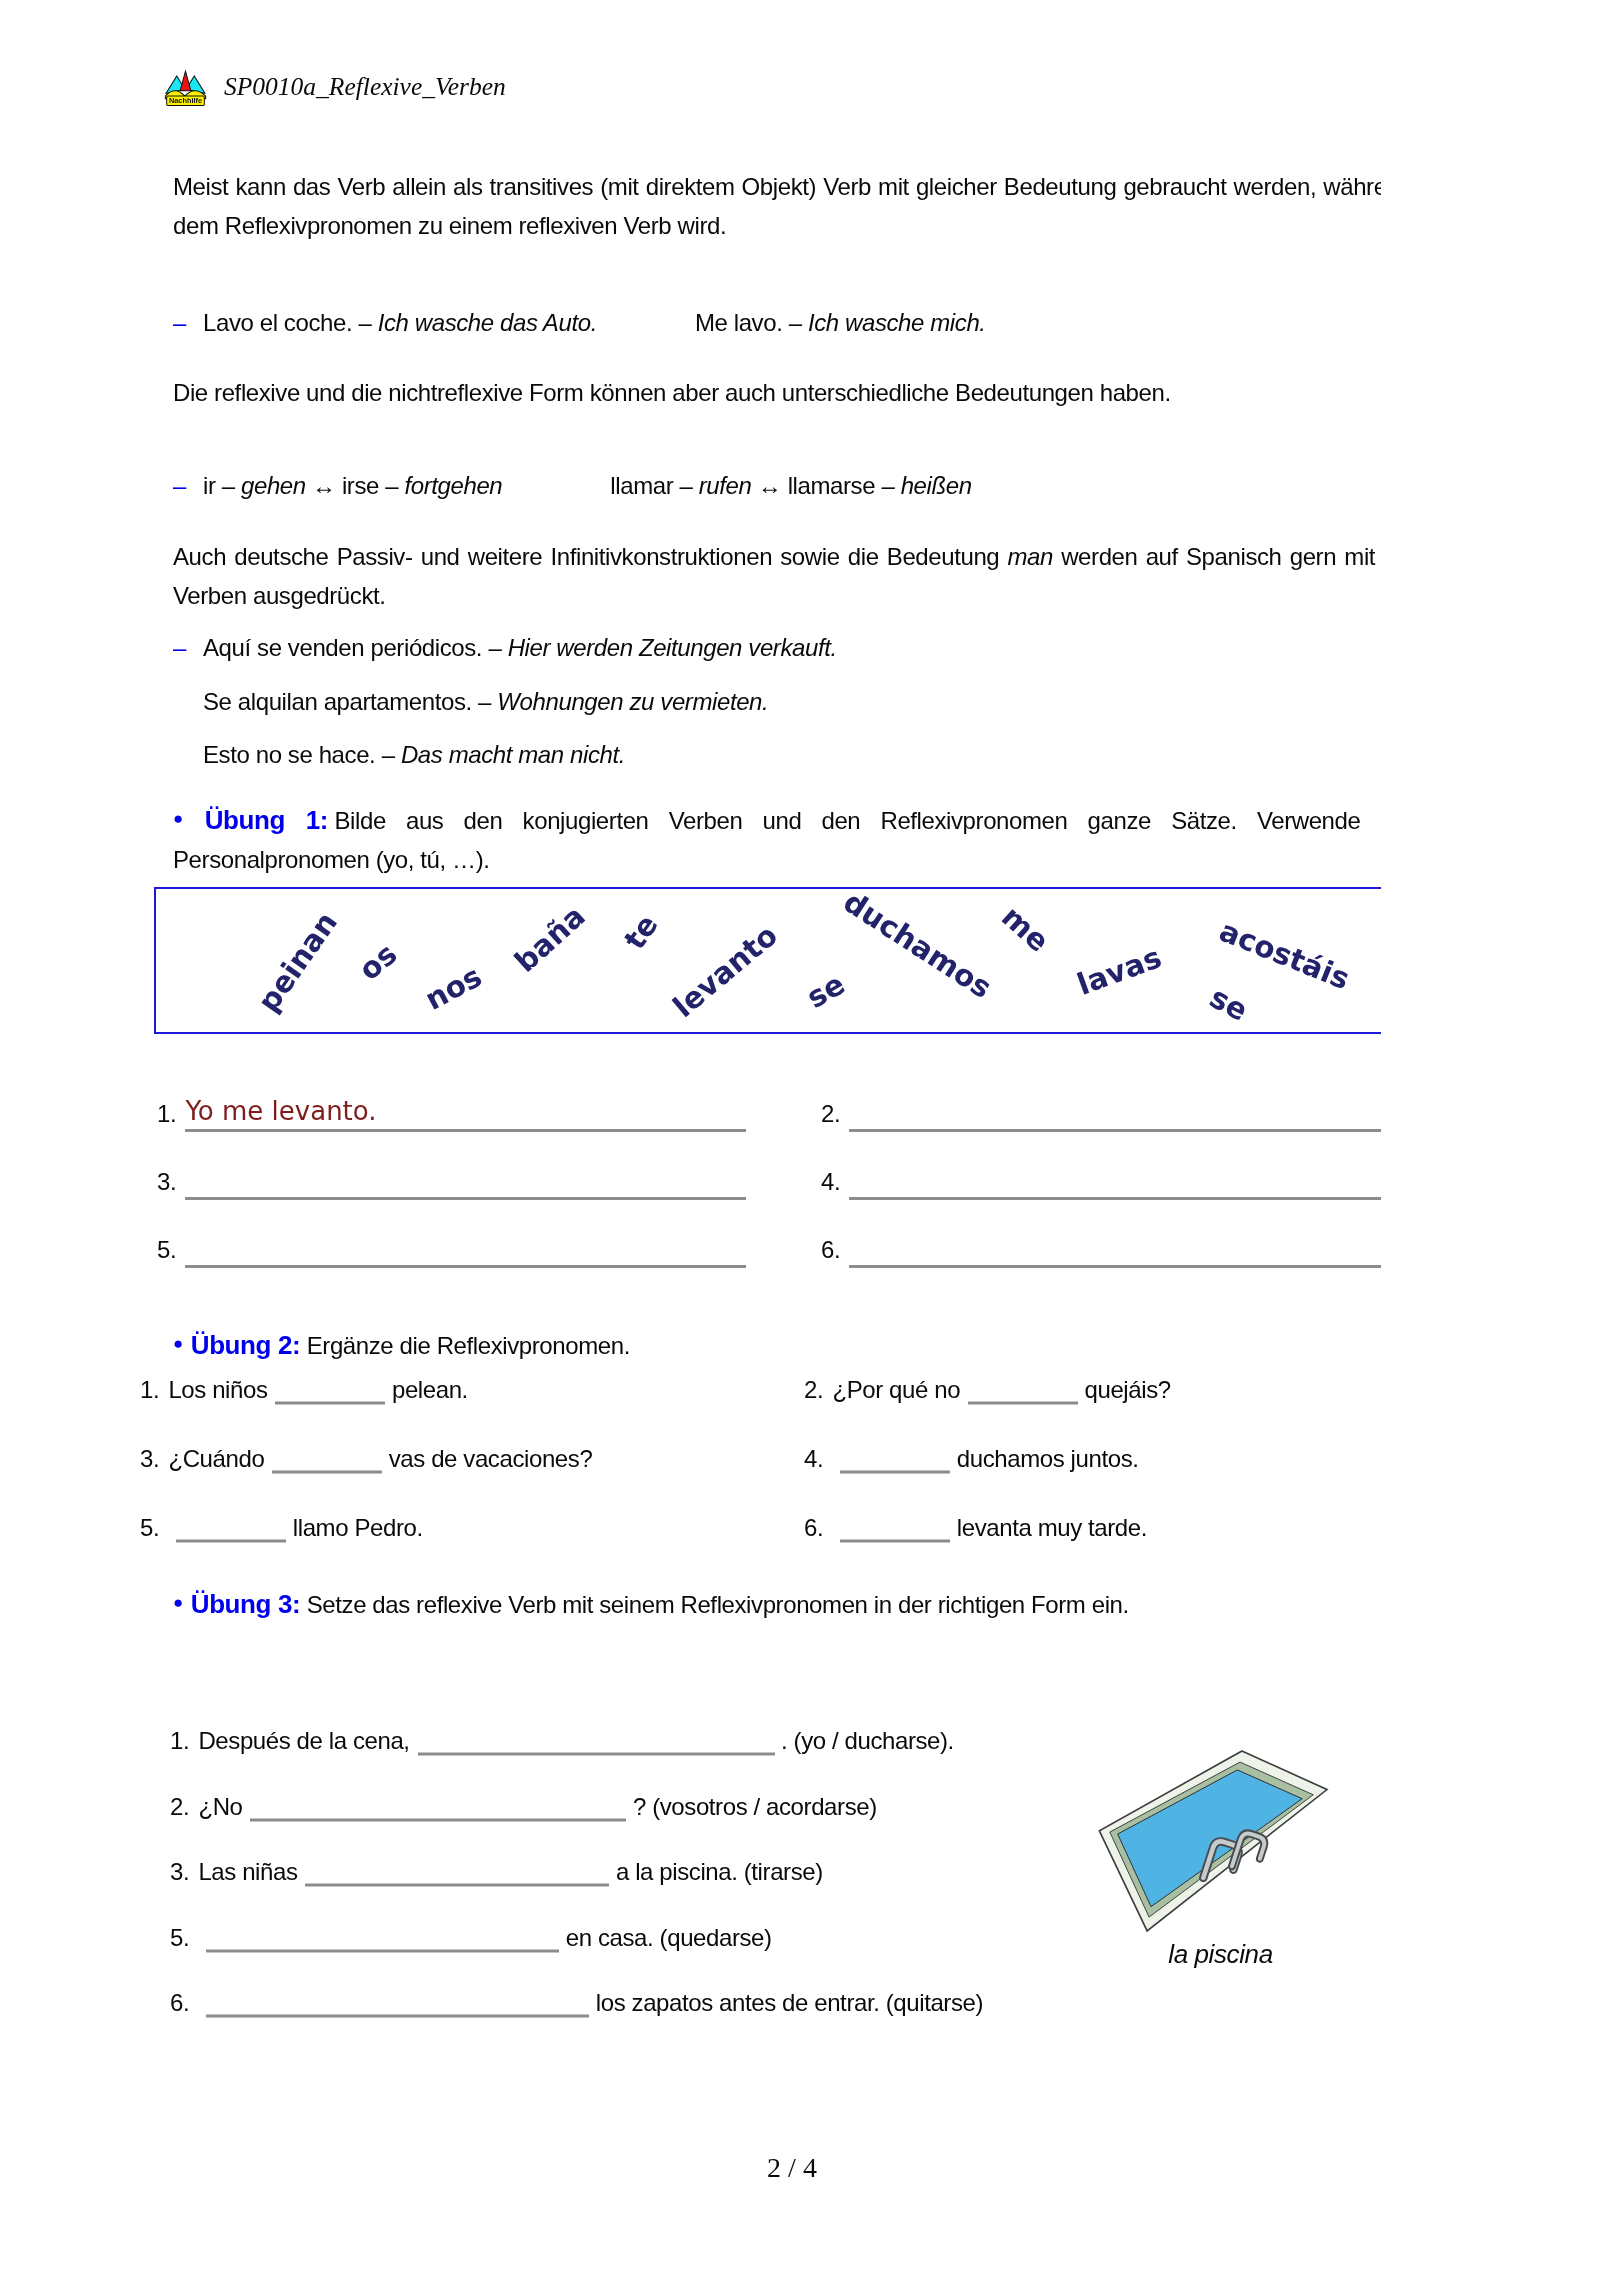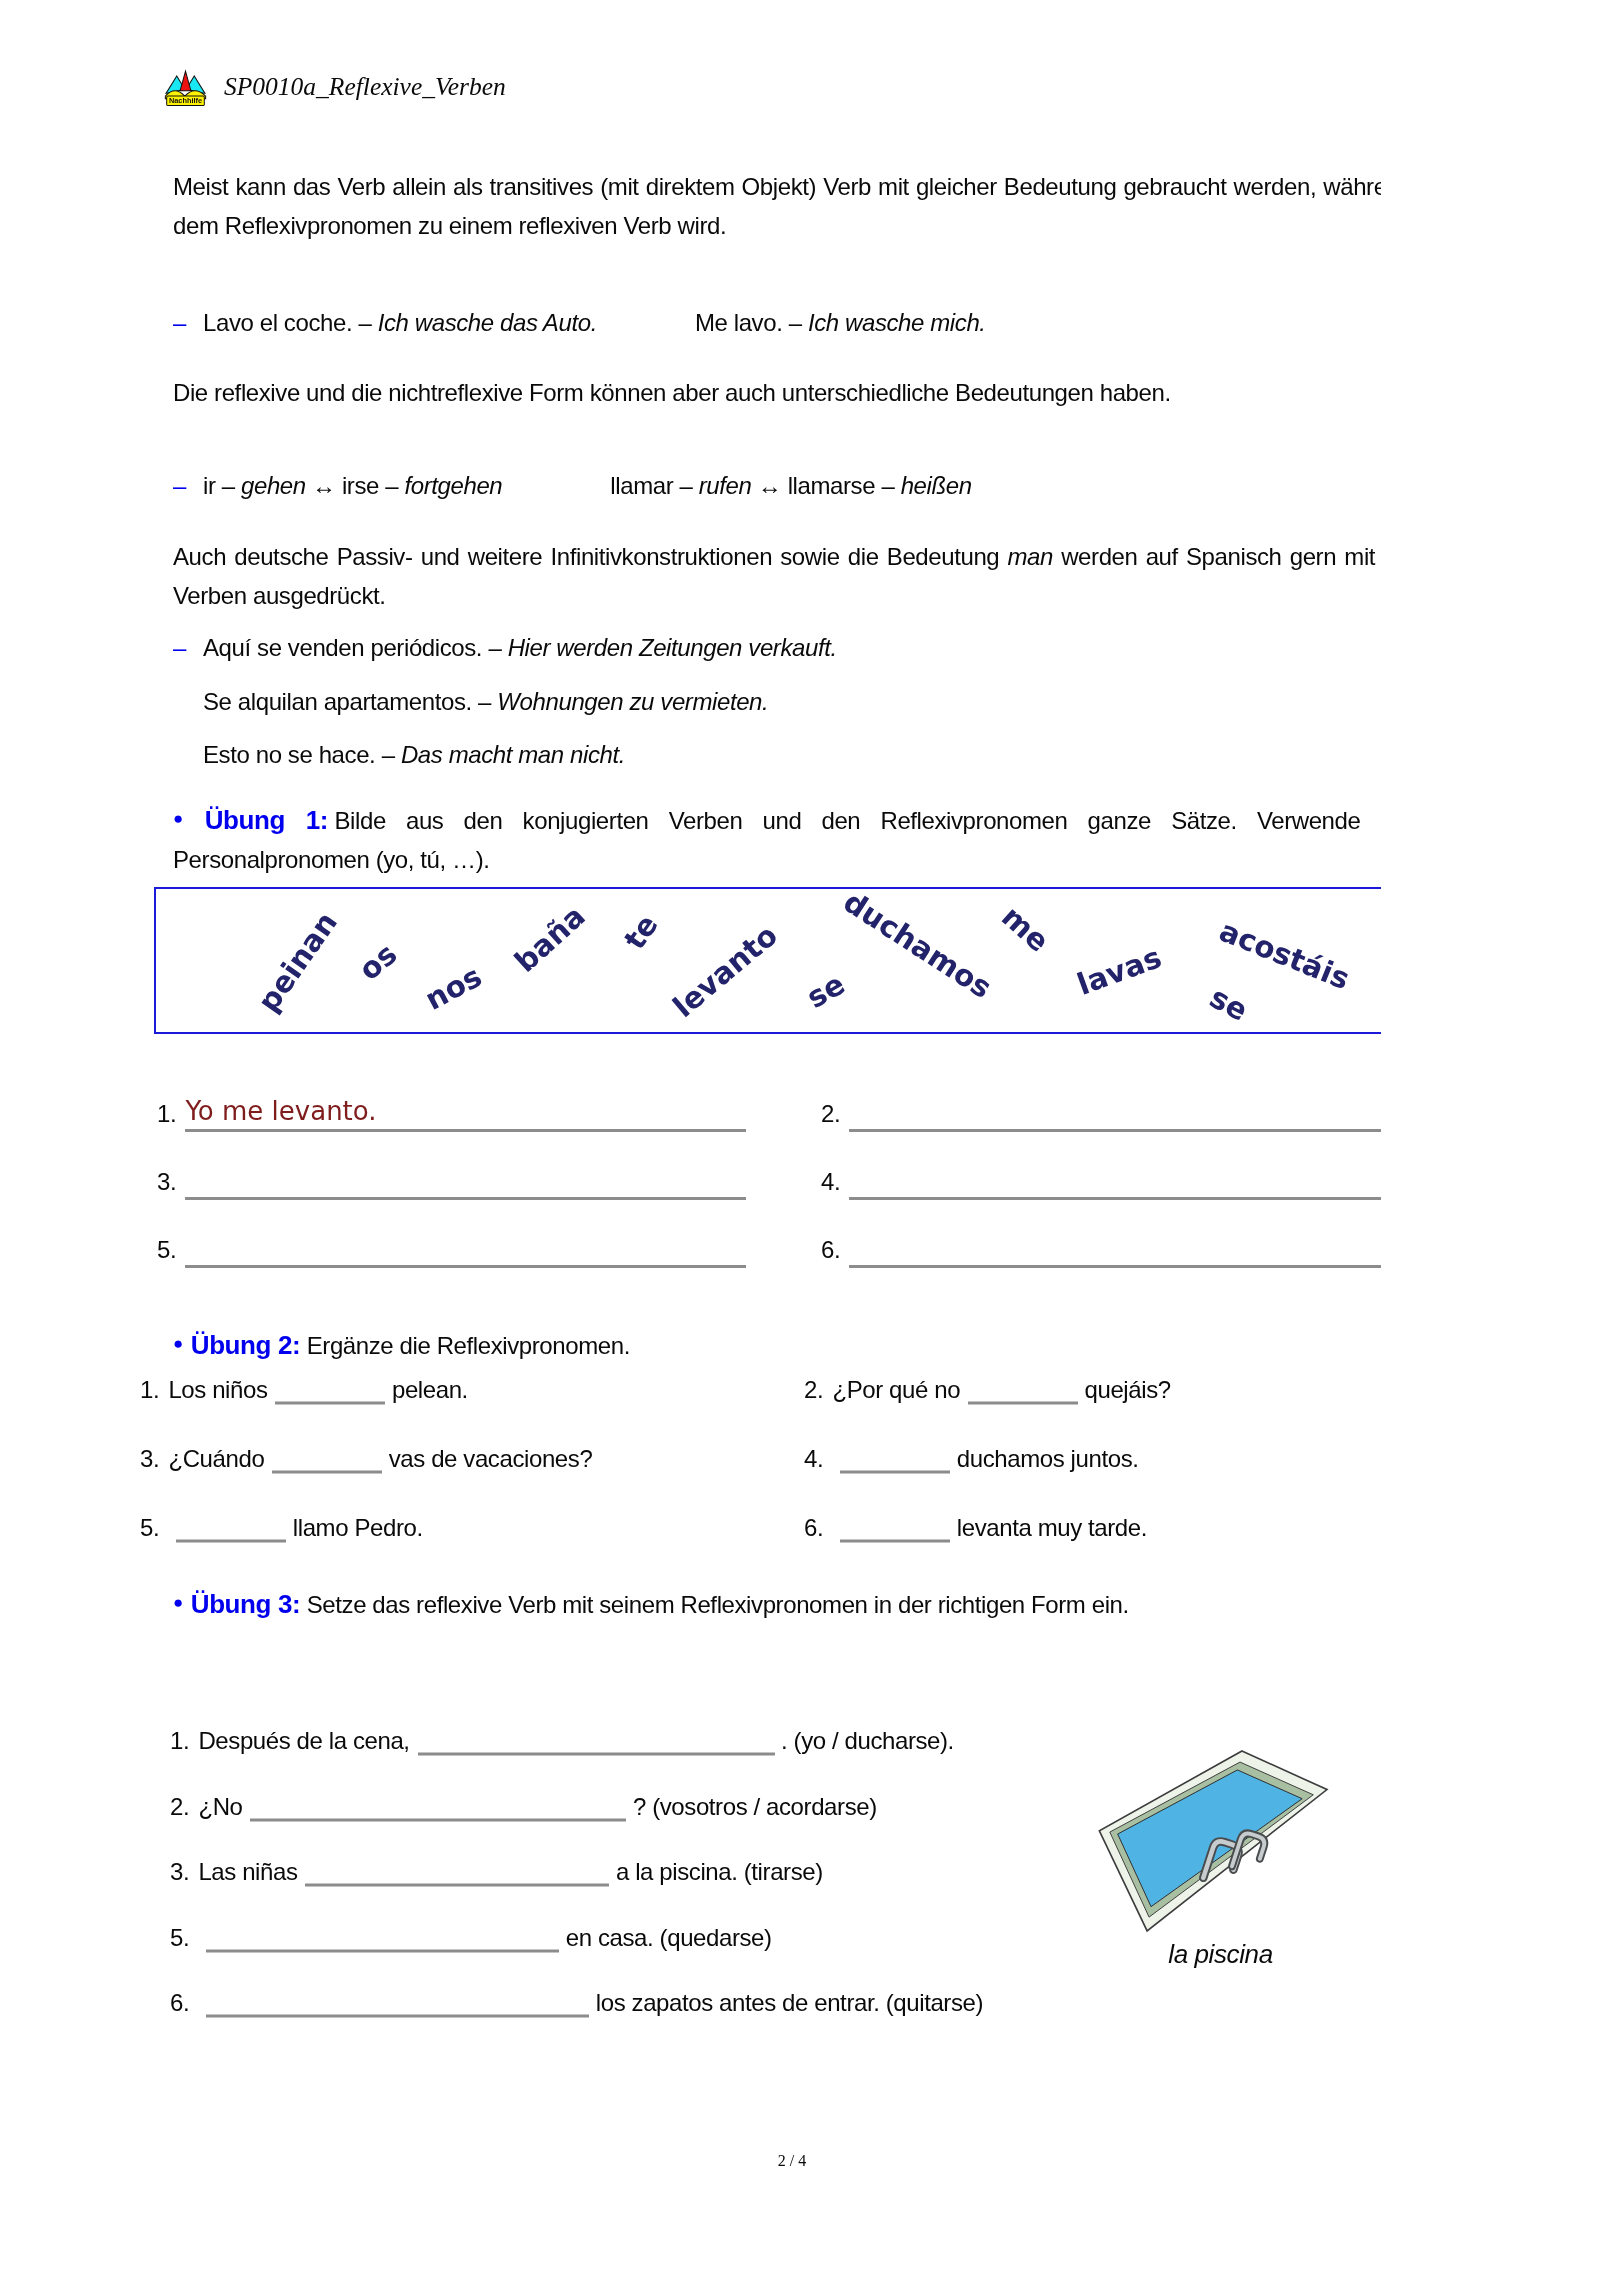--- a/index.html
+++ b/index.html
@@ -56,21 +56,21 @@
   .bw4{width:331px;} .bw5{width:353px;} .bw6{width:383px;}
   
   .logo{position:absolute;left:164px;top:69px;}
   .doc-title{position:absolute;left:224px;top:72px;font-family:"Liberation Serif",serif;
              font-style:italic;font-size:25.5px;color:#0a0a0a;}
   
   .pool{position:absolute;left:1083px;top:1728px;}
   .pool-caption{position:absolute;left:1083px;top:1939px;width:275px;text-align:center;
                 font-size:26px;font-style:italic;letter-spacing:-0.4px;}
   .footer{position:absolute;left:0;top:2152px;width:1584px;text-align:center;
-          font-family:"Liberation Serif",serif;font-size:16px;}
+          font-family:"Liberation Serif",serif;font-size:28px;}
 </style>
 </head>
 <body>
 
 <div class="page">
 
   <span class="logo">
     <svg width="43" height="38" viewBox="0 0 64 56">
       <polygon points="3,36 19,10 31,30" fill="#19E8F2" stroke="#111" stroke-width="1.5"></polygon>
       <polygon points="33,30 45,10 61,36" fill="#19E8F2" stroke="#111" stroke-width="1.5"></polygon>

